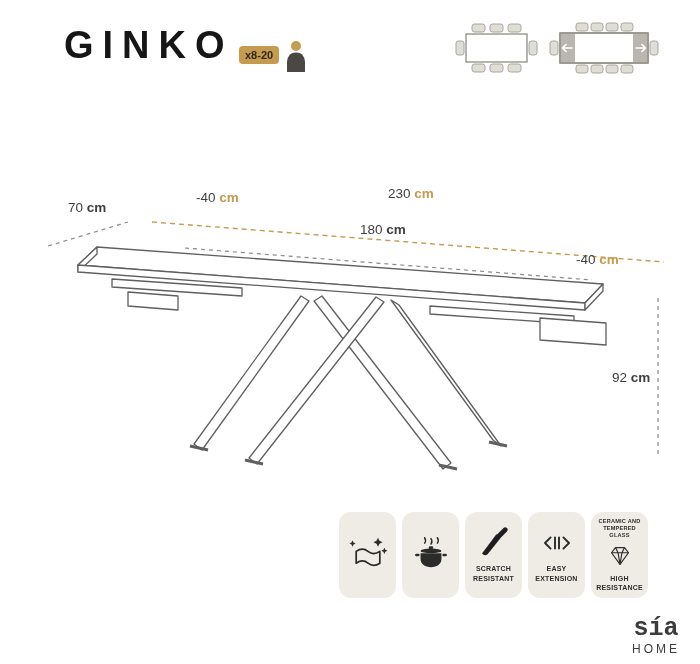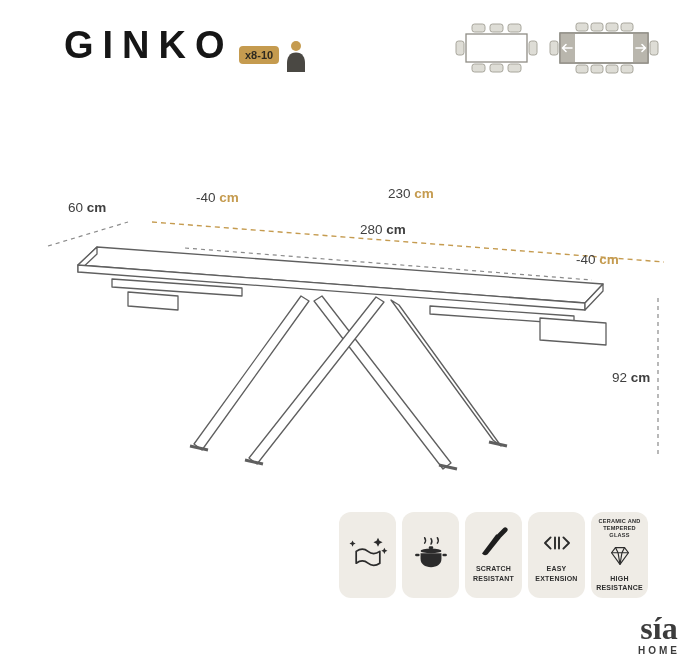--- a/index.html
+++ b/index.html
@@ -19,31 +19,31 @@
   .dim { position:absolute; font-size:13.5px; color:#3f3f3f; white-space:nowrap; }
   .dim .unit { font-weight:700; color:#3f3f3f; }
   .dim .unit.gold { color:#C59B4F; }
 
   .features { position:absolute; left:339px; top:512px; display:flex; gap:6px; }
   .tile { width:57px; height:86px; background:#EFECE6; border-radius:12px; display:flex; flex-direction:column; align-items:center; justify-content:center; padding:5px 3px; }
   .tile-label { font-size:7px; font-weight:700; color:#2e2e2e; text-align:center; letter-spacing:.2px; line-height:1.3; margin-top:5px; }
   .tile-toplabel { font-size:5.6px; font-weight:700; color:#2e2e2e; text-align:center; letter-spacing:.2px; line-height:1.3; margin-bottom:4px; }
 
   .brand { position:absolute; right:20px; bottom:8px; text-align:center; color:#3c3c3c; }
-  .brand-name { font-family:Liberation Serif, serif; font-size:32px; font-weight:700; line-height:1; }
-  .brand-sub { font-size:10px; letter-spacing:3px; font-weight:700; margin-top:1px; }
+  .brand-name { font-family:Liberation Mono, monospace; font-size:25px; font-weight:700; line-height:1; }
+  .brand-sub { font-size:12px; letter-spacing:3px; font-weight:400; margin-top:1px; }
 </style>
 </head>
 <body>
 
 <div class="canvas">
 
   <h1 class="title">GINKO</h1>
   <div class="capacity">
-    <span class="badge">x8-10</span>
+    <span class="badge">x8-20</span>
     <svg width="24" height="32" viewBox="0 0 24 32">
       <circle cx="12" cy="6" r="5" fill="#C59B4F"></circle>
       <path d="M12 12.5 c-6.5 0 -9 5 -9 10.5 v9 h18 v-9 c0 -5.5 -2.5 -10.5 -9 -10.5 z" fill="#4a4843"></path>
     </svg>
   </div>
 
   <svg class="seat-diagram a" width="92" height="64" viewBox="0 0 92 64">
     <g fill="#deddd6" stroke="#a8a69c" stroke-width="1">
       <rect x="22" y="8" width="13" height="8" rx="2.5"></rect>
       <rect x="40" y="8" width="13" height="8" rx="2.5"></rect>
@@ -112,30 +112,30 @@
       <polygon points="540,318 606,323 606,345 540,340"></polygon>
 
       <polygon points="97,247 603,284 585,303 78,265"></polygon>
       <polygon points="78,265 97,247 97,254 78,272"></polygon>
       <polygon points="78,265 585,303 585,310 78,272"></polygon>
       <polygon points="585,303 603,284 603,291 585,310"></polygon>
     </g>
   </svg>
 
   <div class="dim" style="left:68px;top:200px">
-    <span>60</span>&nbsp;<span class="unit">cm</span>
+    <span>70</span>&nbsp;<span class="unit">cm</span>
   </div>
   <div class="dim" style="left:196px;top:190px">
     <span>-40</span>&nbsp;<span class="unit gold">cm</span>
   </div>
   <div class="dim" style="left:388px;top:186px">
     <span>230</span>&nbsp;<span class="unit gold">cm</span>
   </div>
   <div class="dim" style="left:360px;top:222px">
-    <span>280</span>&nbsp;<span class="unit">cm</span>
+    <span>180</span>&nbsp;<span class="unit">cm</span>
   </div>
   <div class="dim" style="left:576px;top:252px">
     <span>-40</span>&nbsp;<span class="unit gold">cm</span>
   </div>
   <div class="dim" style="left:612px;top:370px">
     <span>92</span>&nbsp;<span class="unit">cm</span>
   </div>
 
   <div class="features">
 

